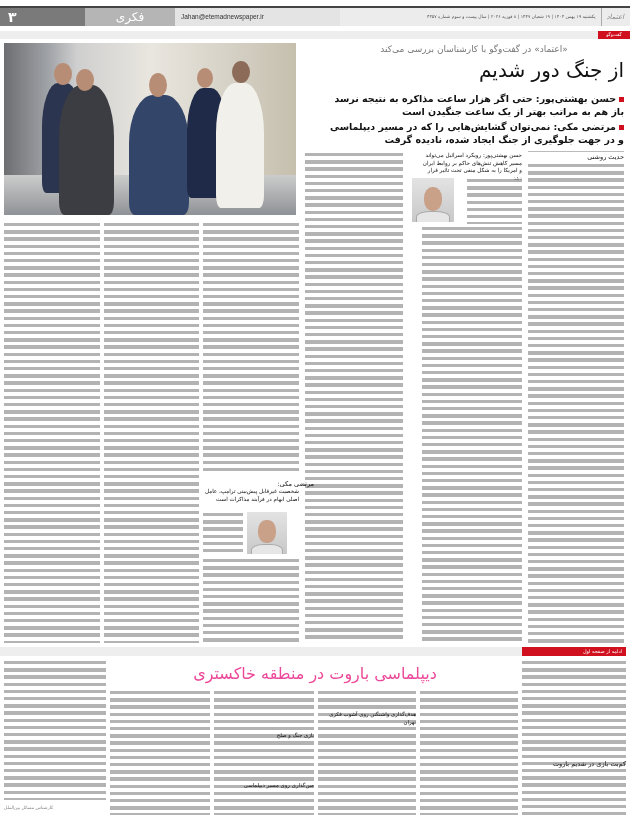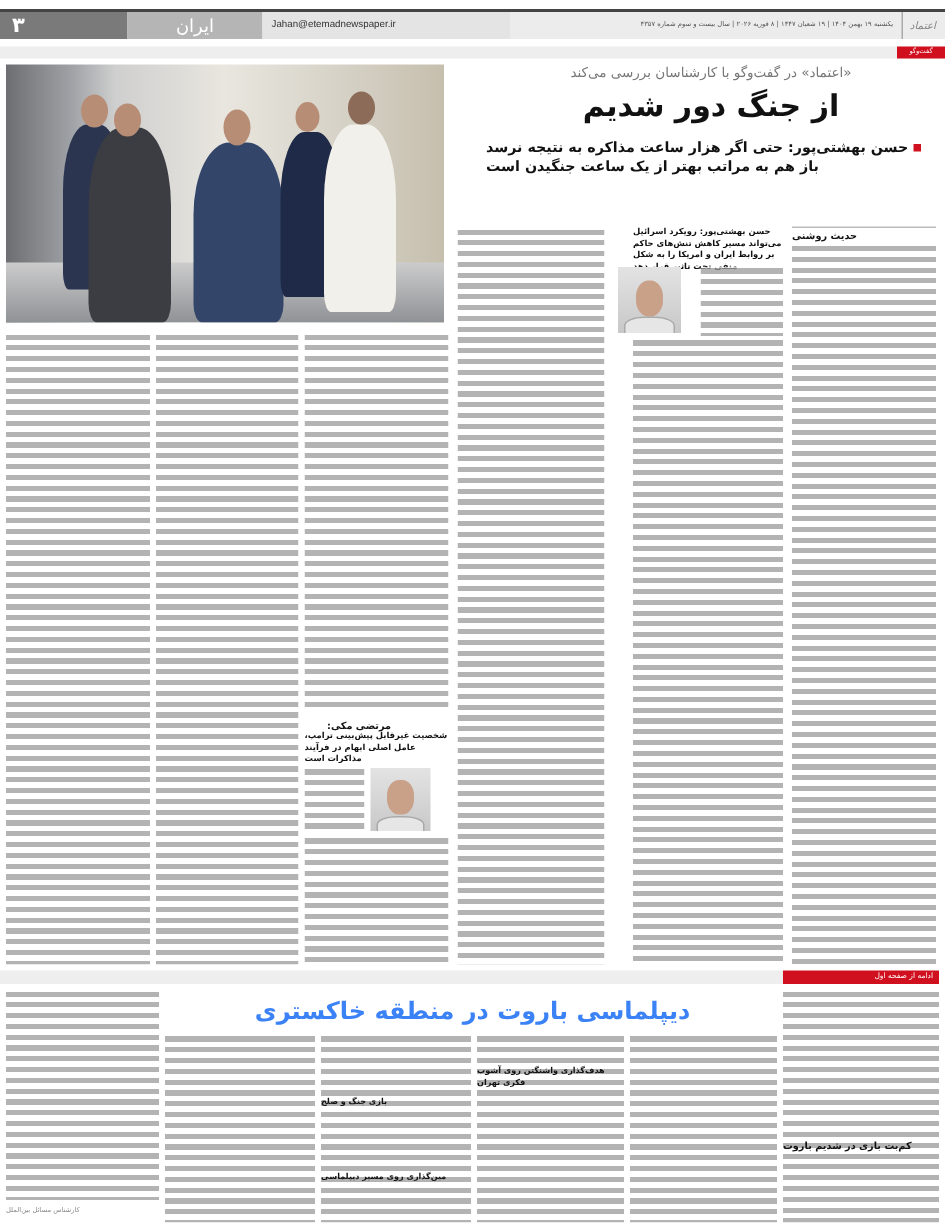--- a/index.html
+++ b/index.html
@@ -19,48 +19,48 @@
 
   
   .photo { position: absolute; top: 43px; left: 4px; width: 292px; height: 172px; overflow: hidden;
     background: linear-gradient(90deg, #6d6e72 0%, #9fa2a6 15%, #cfcfcf 25%, #e9e6df 50%, #d7d3c8 75%, #c6bfae 100%); }
   .photo .floor { position: absolute; bottom: 0; left: 0; right: 0; height: 40px; background: linear-gradient(#ccc, #8f9296); }
   .photo .person { position: absolute; border-radius: 40% 40% 10% 10%; }
   .photo .head { position: absolute; border-radius: 50%; background: #b88d76; }
 
   
   .kicker { position: absolute; top: 44px; right: 6px; width: 300px; text-align: center; font-size: 9px; color: #777; direction: rtl; }
-  .main-title { position: absolute; top: 58px; right: 6px; width: 300px; text-align: center; font-size: 20px; font-weight: bold; direction: rtl; color: #111; }
-  .bullets { position: absolute; top: 92px; right: 6px; width: 300px; direction: rtl; text-align: left; }
+  .main-title { position: absolute; top: 58px; right: 6px; width: 300px; font-size: 20px; font-weight: normal; direction: rtl; color: #111; }
+  .bullets { position: absolute; top: 92px; right: 6px; width: 300px; direction: rtl; text-align: right; }
   .bullet { font-size: 9.5px; font-weight: bold; line-height: 13px; margin-bottom: 2px; color: #111; }
   .bullet .sq { display: inline-block; width: 5px; height: 5px; background: #d0101e; margin-left: 3px; vertical-align: middle; }
 
   
   .col { position: absolute; font-size: 4.6px; line-height: 7.2px; color: #444; direction: rtl; text-align: justify; overflow: hidden; }
   .col .lines { background: repeating-linear-gradient(#fff 0 1px, #9a9a9a 1px 4.4px, #fff 4.4px 7.2px); height: 100%; width: 100%; opacity: .75; }
-  .subhead { position: absolute; font-size: 6.5px; font-weight: bold; color: #111; direction: rtl; text-align: left; line-height: 8px; }
+  .subhead { position: absolute; font-size: 6.5px; font-weight: normal; color: #111; direction: rtl; text-align: right; line-height: 8px; }
 
   .portrait { position: absolute; background: linear-gradient(#e3e3e3, #c8c8c8); overflow: hidden; }
   .portrait .face { position: absolute; left: 28%; top: 20%; width: 44%; height: 55%; border-radius: 45%; background: #c9a088; }
   .portrait .shirt { position: absolute; left: 10%; bottom: -10%; width: 80%; height: 35%; border-radius: 40% 40% 0 0; background: #e6e6e6; border: 1px solid #aaa; }
 
   .divider { position: absolute; background: #ddd; }
 
   
   .bottom-tag { position: absolute; top: 647px; right: 4px; width: 104px; height: 9px; background: #d0101e; color: #fff; font-size: 5px; line-height: 9px; padding-right: 4px; direction: rtl; }
   .bottom-bar { position: absolute; top: 647px; left: 0; width: 522px; height: 9px; background: #eee; }
-  .bottom-title { position: absolute; top: 664px; left: 150px; width: 330px; text-align: center; font-size: 16px; font-weight: bold; direction: rtl; color: #3b82f6; }
+  .bottom-title { position: absolute; top: 664px; left: 150px; width: 330px; text-align: center; font-size: 16px; font-weight: normal; direction: rtl; color: #ec4899; }
   .footer-note { position: absolute; top: 805px; left: 4px; font-size: 4.5px; color: #888; direction: rtl; }
 </style>
 </head>
 <body>
 
 <div class="header">
   <div class="hdr-page">۳</div>
-  <div class="hdr-section">ایران</div>
+  <div class="hdr-section">فکری</div>
   <div class="hdr-email">Jahan@etemadnewspaper.ir</div>
   <div class="hdr-date">
     <span class="hdr-logo">اعتماد</span>
     <span>یکشنبه ۱۹ بهمن ۱۴۰۴ | ۱۹ شعبان ۱۴۴۷ | ۸ فوریه ۲۰۲۶ | سال بیست و سوم شماره ۴۳۵۷</span>
   </div>
 </div>
 <div class="subbar"></div>
 <div class="tag-red">گفت‌وگو</div>
 
 <div class="photo">
@@ -74,20 +74,21 @@
   <div class="person" style="left:183px;top:45px;width:40px;height:110px;background:#1f2a48;"></div>
   <div class="head" style="left:193px;top:25px;width:16px;height:20px;"></div>
   <div class="person" style="left:212px;top:40px;width:48px;height:125px;background:#f1f0ea;"></div>
   <div class="head" style="left:228px;top:18px;width:18px;height:22px;background:#8c6b58;"></div>
 </div>
 
 <div class="kicker">«اعتماد» در گفت‌وگو با کارشناسان بررسی می‌کند</div>
 <div class="main-title">از جنگ دور شدیم</div>
 <div class="bullets">
   <div class="bullet"><span class="sq"></span><span>حسن بهشتی‌پور: حتی اگر هزار ساعت مذاکره به نتیجه نرسد باز هم به مراتب بهتر از یک ساعت جنگیدن است</span></div>
+  <div class="bullet"><span class="sq"></span><span>مرتضی مکی: نمی‌توان گشایش‌هایی را که در مسیر دیپلماسی و در جهت جلوگیری از جنگ ایجاد شده، نادیده گرفت</span></div>
 </div>
 
 <div class="subhead" style="top:153px;right:6px;width:96px;">حدیث روشنی</div>
 <div class="divider" style="top:151px;right:6px;width:96px;height:1px;background:#bbb;"></div>
 
 <div class="col" style="top:163px;right:6px;width:96px;height:480px;">
     <div class="lines"></div>
   </div>
 
 <div class="subhead" style="top:152px;right:108px;width:100px;font-size:5.6px;line-height:7.5px;">حسن بهشتی‌پور: رویکرد اسرائیل می‌تواند مسیر کاهش تنش‌های حاکم بر روابط ایران و امریکا را به شکل منفی تحت تاثیر قرار دهد</div>

